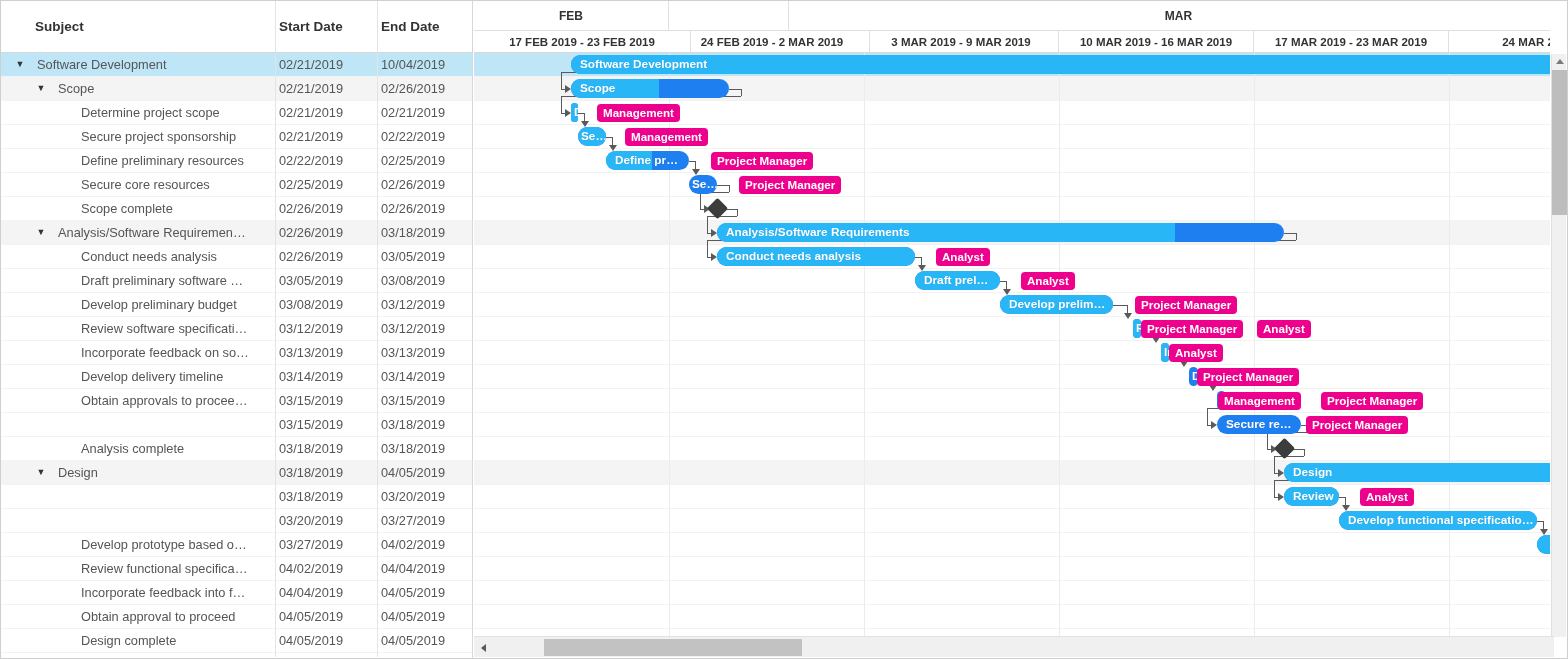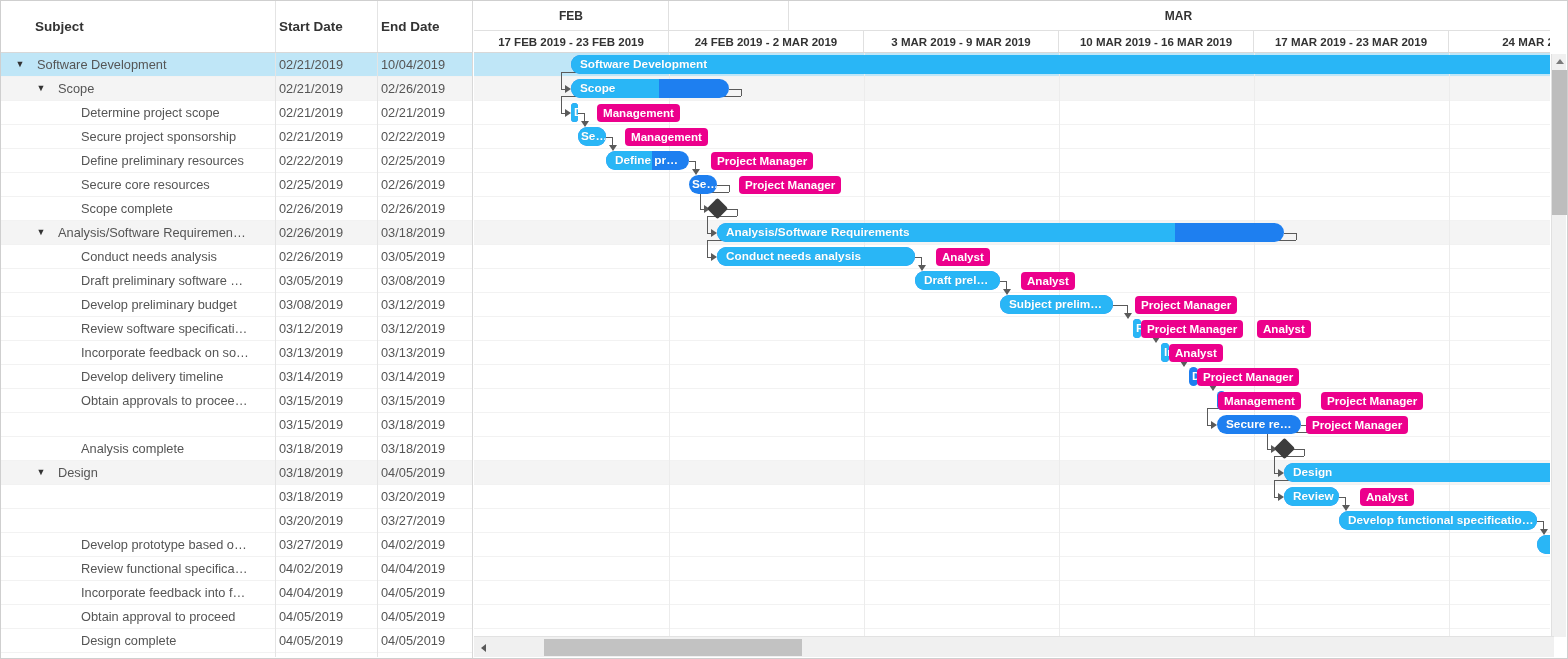--- a/index.html
+++ b/index.html
@@ -417,22 +417,22 @@
   </div>
 
   <div id="timeline">
     <div id="tl-header">
       <div id="tl-months">
           <div class="tl-month" style="left: 0px; width: 195px;">FEB</div>
           <div class="tl-month" style="left: 195px; width: 120px;"></div>
           <div class="tl-month" style="left: 315px; width: 780px;">MAR</div>
         </div>
       <div id="tl-weeks">
-          <div class="tl-week" style="left: 0px; width: 195px;">17 FEB 2019 - 23 FEB 2019</div>
-          <div class="tl-week" style="left: 195px; width: 195px;">24 FEB 2019 - 2 MAR 2019</div>
+          <div class="tl-week" style="left: 0px; width: 217px;">17 FEB 2019 - 23 FEB 2019</div>
+          <div class="tl-week" style="left: 201px; width: 195px;">24 FEB 2019 - 2 MAR 2019</div>
           <div class="tl-week" style="left: 390px; width: 195px;">3 MAR 2019 - 9 MAR 2019</div>
           <div class="tl-week" style="left: 585px; width: 195px;">10 MAR 2019 - 16 MAR 2019</div>
           <div class="tl-week" style="left: 780px; width: 195px;">17 MAR 2019 - 23 MAR 2019</div>
           <div class="tl-week" style="left: 975px; width: 195px;">24 MAR 2019 - 3</div>
         </div>
     </div>
     <div id="tl-body">
       <div id="tl-rows">
           <div class="tl-row lvl0" style="top: 0px;"></div>
           <div class="tl-row lvl1" style="top: 24px;"></div>
@@ -595,21 +595,21 @@
             <div class="bar-lbl">Conduct needs analysis</div>
           </div>
           <div class="bar" style="left: 441px; top: 218px; width: 85px;">
             <div class="bar-rest" style="width: 85px;"></div>
             <div class="bar-prog" style="width: 85px;"></div>
             <div class="bar-lbl">Draft prel…</div>
           </div>
           <div class="bar" style="left: 526px; top: 242px; width: 113px;">
             <div class="bar-rest" style="width: 113px;"></div>
             <div class="bar-prog" style="width: 113px;"></div>
-            <div class="bar-lbl">Subject prelim…</div>
+            <div class="bar-lbl">Develop prelim…</div>
           </div>
           <div class="bar narrow" style="left: 659px; top: 266px; width: 8px;">
             <div class="bar-rest" style="width: 8px;"></div>
             <div class="bar-prog" style="width: 8px;"></div>
             <div class="bar-lbl">R</div>
           </div>
           <div class="bar narrow" style="left: 687px; top: 290px; width: 8px;">
             <div class="bar-rest" style="width: 8px;"></div>
             <div class="bar-prog" style="width: 8px;"></div>
             <div class="bar-lbl">In</div>

